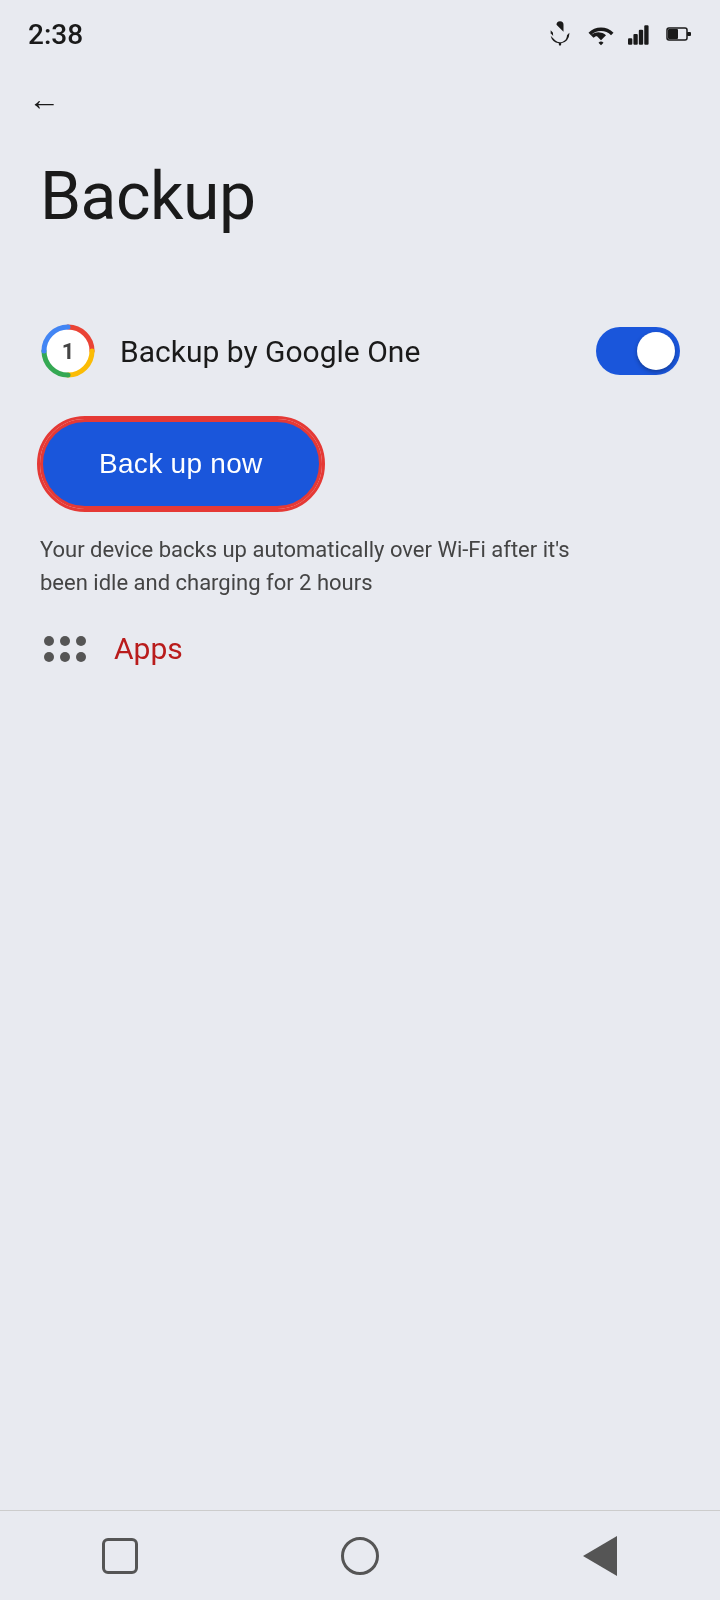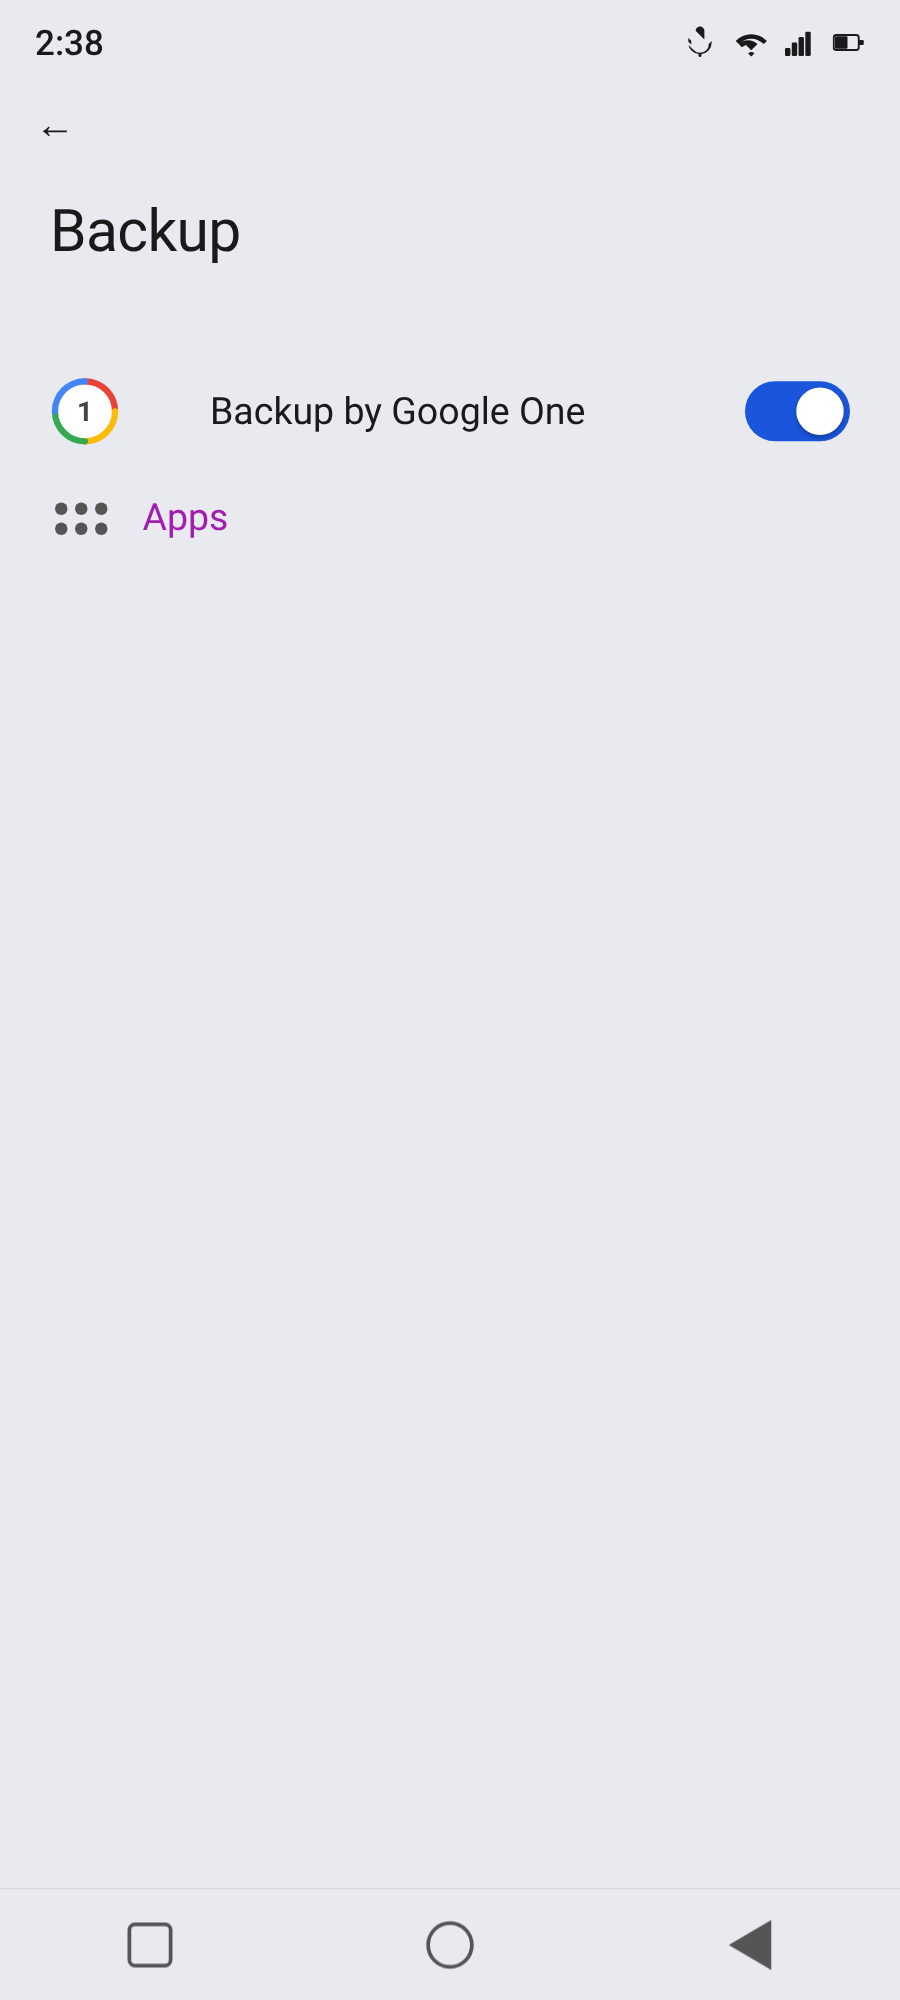--- a/index.html
+++ b/index.html
@@ -42,21 +42,21 @@
       cursor: pointer;
     }
 
     .back-arrow {
       font-size: 32px;
       color: #1a1a1a;
     }
 
     
     .page-title {
-      font-size: 47px;
+      font-size: 66px;
       font-weight: 400;
       color: #1a1a1a;
       padding: 20px 40px 40px 40px;
       letter-spacing: -0.5px;
     }
 
     
     .content {
       padding: 0 40px;
     }
@@ -137,21 +137,20 @@
     }
 
     .google-one-icon {
       width: 56px;
       height: 56px;
       flex-shrink: 0;
     }
 
     .backup-section-text {
       flex: 1;
-      margin-left: 48px;
     }
 
     .backup-section-title {
       font-size: 30px;
       font-weight: 400;
       color: #1a1a1a;
       line-height: 1.3;
     }
 
     
@@ -240,21 +239,21 @@
 
     .dot {
       width: 10px;
       height: 10px;
       background: #555;
       border-radius: 50%;
     }
 
     .apps-label {
       font-size: 30px;
-      color: #a21caf;
+      color: #b91c1c;
       font-weight: 400;
     }
 
     
     .bottom-nav {
       position: fixed;
       bottom: 0;
       left: 0;
       width: 720px;
       height: 90px;
@@ -354,20 +353,24 @@
       <div class="backup-section-title">Backup by Google One</div>
     </div>
 
     <div class="toggle-wrap">
       <div class="toggle">
         <div class="toggle-thumb"></div>
       </div>
     </div>
   </div>
 
+  <div class="backup-now-container">
+    <button class="backup-now-btn">Back up now</button>
+    <p class="backup-info-text">Your device backs up automatically over Wi-Fi after it's been idle and charging for 2 hours</p>
+  </div>
 
 
   <div class="apps-row">
     <div class="apps-dots-icon">
       <div class="dots-row">
         <div class="dot"></div>
         <div class="dot"></div>
         <div class="dot"></div>
       </div>
       <div class="dots-row">

